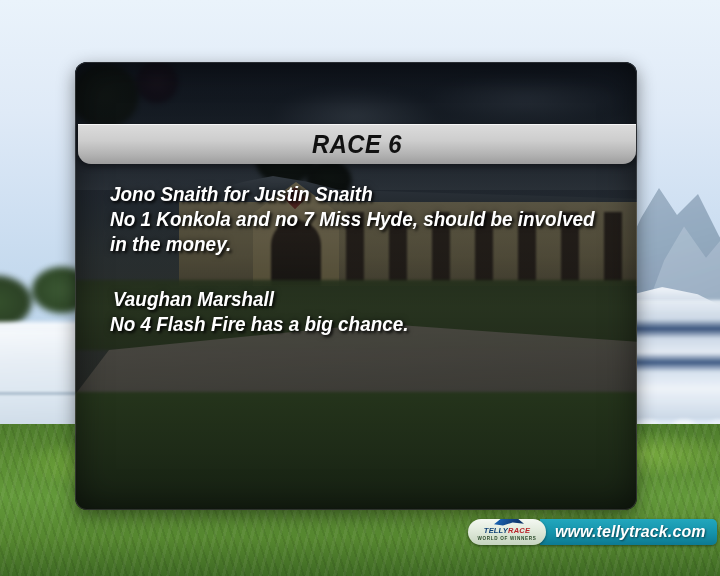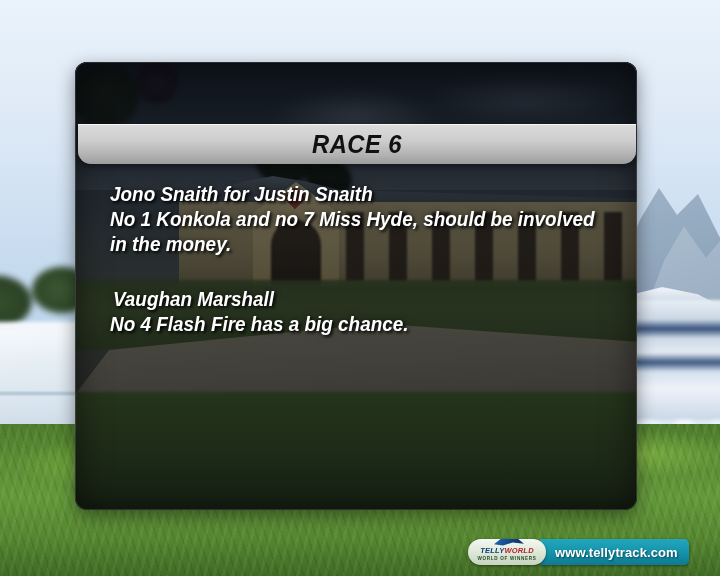--- a/index.html
+++ b/index.html
@@ -230,21 +230,21 @@
     text-shadow:2px 2px 3px rgba(0,0,0,.85), 0 0 7px rgba(0,0,0,.6);
   }
   .block{margin-bottom:30px;}
   .block:last-child{margin-bottom:0;}
   .indent{padding-left:3px;}
   .line{white-space:pre-wrap;}
 
   
   .logobar{
     position:absolute;left:468px;top:518px;width:190px;height:28px;
-    display:flex;align-items:center;margin-top:20px;
+    display:flex;align-items:center;
   }
   .logo-mark{
     position:relative;width:78px;height:26px;border-radius:13px;
     background:linear-gradient(180deg,#f4f8f2 0%,#dfe9da 48%,#c6d4bf 100%);
     box-shadow:0 1px 3px rgba(0,0,0,.45);
     overflow:hidden;flex:0 0 auto;
   }
   .logo-bird{
     position:absolute;left:26px;top:-4px;width:30px;height:15px;
     background:linear-gradient(120deg,#1b6fc4 0%,#123f7d 60%,#0d2e5c 100%);
@@ -262,21 +262,21 @@
     text-align:center;font-size:4.6px;font-weight:bold;letter-spacing:.7px;
     color:#2a4a2a;white-space:nowrap;
   }
   .url-chip{
     margin-left:-6px;height:26px;padding:0 11px 0 15px;
     display:flex;align-items:center;border-radius:0 5px 5px 0;
     background:linear-gradient(180deg,#22a7bd 0%,#1593ab 52%,#0d7a92 100%);
     box-shadow:0 1px 3px rgba(0,0,0,.45);
   }
   .url-chip span{
-    color:#fff;font-size:13px;font-weight:bold;
+    color:#fff;font-size:16px;font-weight:bold;font-style:italic;
     letter-spacing:.1px;white-space:nowrap;
     text-shadow:1px 1px 2px rgba(0,0,0,.5);
   }
 </style>
 </head>
 <body>
 
 <div id="stage">
 
   <div class="bg">
@@ -330,21 +330,21 @@
       <div class="line indent">Vaughan Marshall</div>
       <div class="line">No 4 Flash Fire has a big chance.</div>
     </div>
   </div>
 
   <div class="logobar">
     <div class="logo-mark">
       <div class="logo-bird"></div>
       <div class="logo-word">
         <span>TELLY</span>
-          <span class="accent">WORLD</span>
+          <span class="accent">RACE</span>
       </div>
       <div class="logo-sub">WORLD OF WINNERS</div>
     </div>
     <div class="url-chip">
       <span>www.tellytrack.com</span>
     </div>
   </div>
 
 </div>
 

